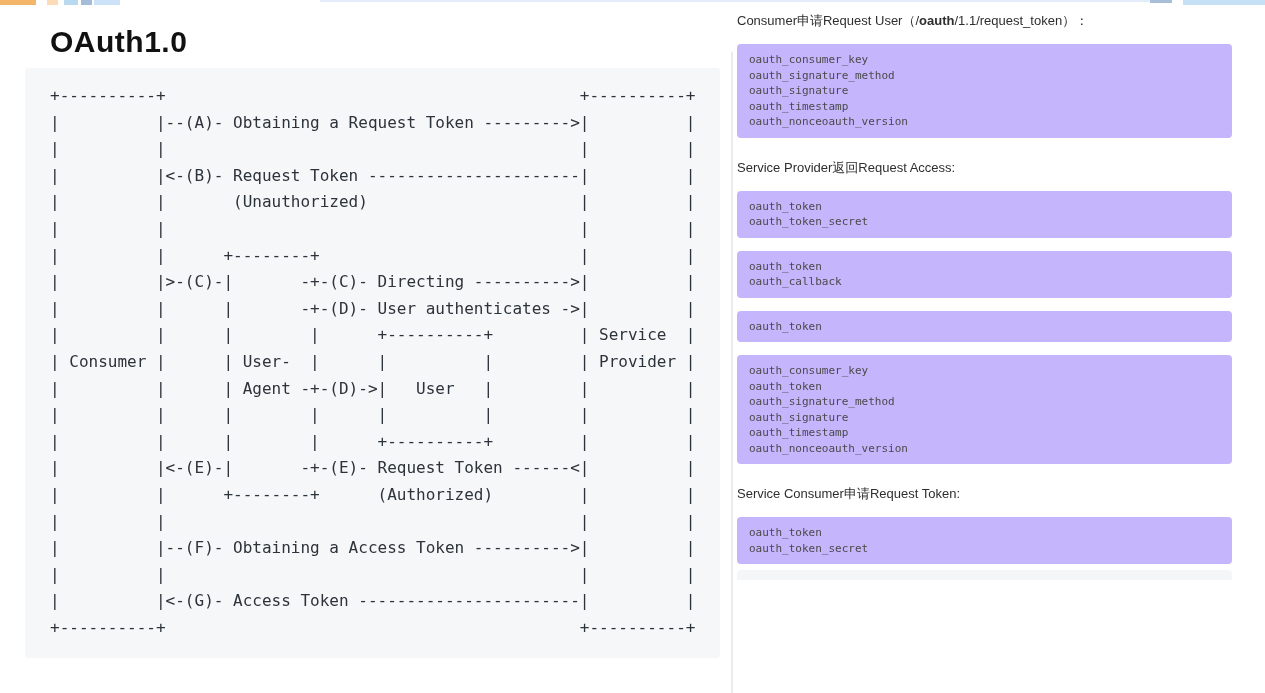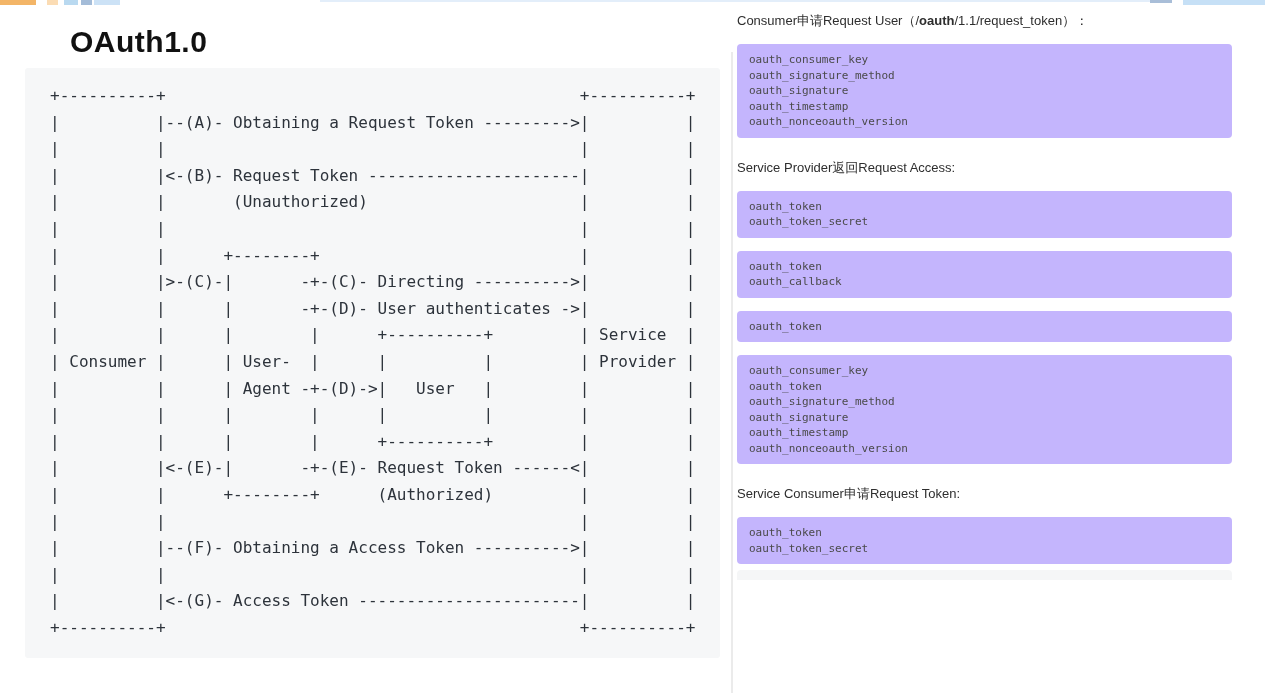--- a/index.html
+++ b/index.html
@@ -6,21 +6,21 @@
   body{
     width:1265px;height:693px;overflow:hidden;position:relative;
     background:#ffffff;font-family:"Liberation Sans",sans-serif;
   }
   
   .top-strip{position:absolute;left:0;top:0;width:1265px;height:7px;}
   .strip-seg{position:absolute;top:0;}
   
   .page-title{
     position:absolute;left:50px;top:5px;
-    font-size:30px;font-weight:600;color:#111111;letter-spacing:0.5px;margin-left:20px;
+    font-size:30px;font-weight:600;color:#111111;letter-spacing:0.5px;
   }
   
   .diagram-box{
     position:absolute;left:25px;top:68px;width:695px;height:590px;
     background:#f6f7f8;border-radius:3px;
   }
   .diagram-pre{
     margin:0;padding:15px 0 0 25px;
     font-family:"DejaVu Sans Mono","Liberation Mono",monospace;
     font-size:16px;line-height:26.6px;color:#2d333b;

